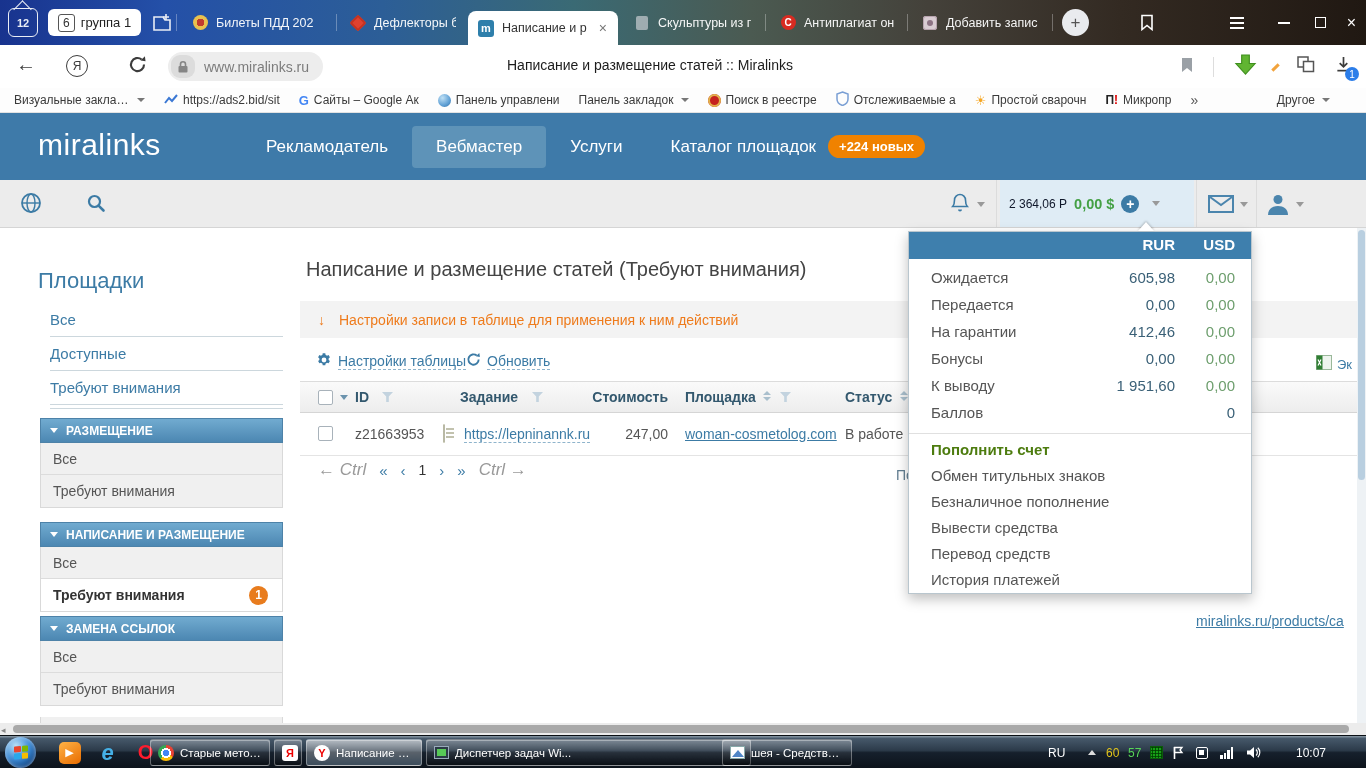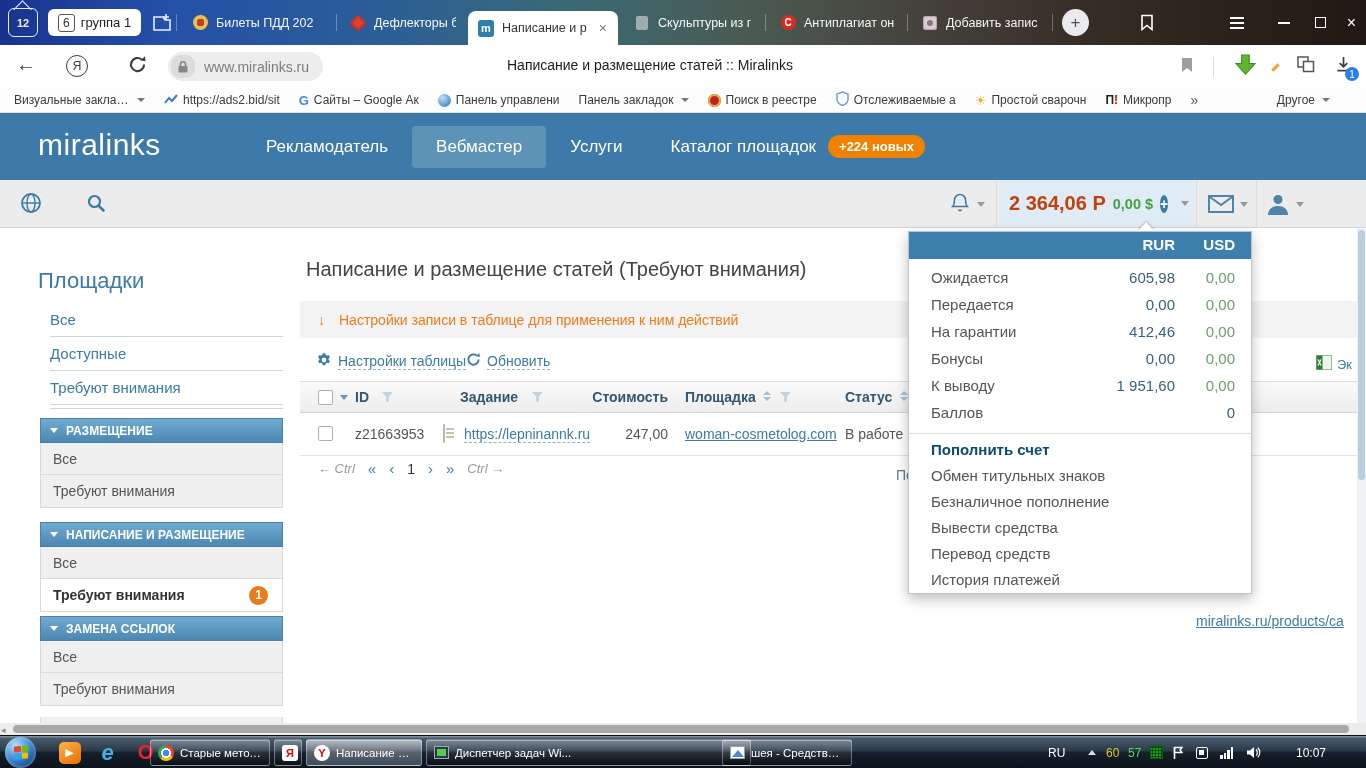--- a/index.html
+++ b/index.html
@@ -71,21 +71,21 @@
 .logo{position:absolute;left:38px;top:15px;font-size:30px;color:#fff;letter-spacing:.5px}
 .mainnav{position:absolute;left:242px;top:0;height:67px;display:flex;align-items:center;font-size:17px;color:#fff}
 .mainnav .nitem{padding:11px 24px;white-space:nowrap}
 .mainnav .nactive{background:#5e93b8;border-radius:4px}
 .badge224{background:#f08200;color:#fff;font-size:13px;font-weight:bold;padding:4px 11px;border-radius:13px;margin-left:4px;white-space:nowrap}
 
 
 .subbar{position:absolute;left:0;top:180px;width:1366px;height:48px;background:#ececec;border-bottom:1px solid #d5d5d5}
 .caret{width:0;height:0;border-left:4px solid transparent;border-right:4px solid transparent;border-top:5px solid #999}
 .balbox{position:absolute;left:1000px;top:0;width:194px;height:47px;background:#dfecf5;display:flex;align-items:center;gap:7px;padding:0 9px}
-.balrur{font-size:20px;font-weight:bold;color:#c2410c;white-space:nowrap}
+.balrur{font-size:12px;font-weight:normal;color:#0f172a;white-space:nowrap}
 .balusd{font-size:14.5px;font-weight:bold;color:#44a044;white-space:nowrap}
 .pluscirc{width:18px;height:18px;border-radius:50%;background:#3c7ba5;color:#fff;font-size:14px;font-weight:bold;display:flex;align-items:center;justify-content:center;line-height:1}
 .subdiv{position:absolute;top:0;width:1px;height:47px;background:#dcdcdc}
 
 
 .content{position:absolute;left:0;top:228px;width:1366px;height:507px;background:#fff;overflow:hidden}
 .sb-title{position:absolute;left:38px;top:40px;font-size:22px;color:#3c7ba5}
 .sb-links{position:absolute;left:50px;top:75px;width:233px}
 .sb-link{height:34px;line-height:34px;font-size:15px;color:#3c7ba5;border-bottom:1px solid #ccd7dd}
 .sb-sep2{height:4px;border-bottom:1px solid #ccd7dd}
@@ -112,21 +112,21 @@
 .sort .d{border-top:4px solid #a9bfcd}
 .cb{width:15px;height:15px;background:#fff;border:1px solid #a8b2ba;border-radius:2px}
 .trow{position:absolute;left:300px;top:185px;width:1057px;height:43px;border-bottom:1px solid #e4e4e4;background:#fff}
 .cell{position:absolute;top:13px;font-size:14px;color:#555;white-space:nowrap}
 .bluelink{color:#3c7ba5}
 .dashu{border-bottom:1px dashed #8fb4cc}
 .solidu{text-decoration:underline}
 .docico{width:14px;height:17px;background:#fbfbef;border:1px solid #b9b9a5;border-radius:1px;position:relative}
 .docico:after{content:"";position:absolute;left:2px;top:3px;width:8px;height:1.5px;background:#c2c2ae;box-shadow:0 4px 0 #c2c2ae,0 8px 0 #c2c2ae}
 .pager{position:absolute;left:318px;top:232px;display:flex;align-items:center;gap:13px;font-size:14px}
-.pg-ctrl{color:#999;font-style:italic;font-size:13px;white-space:nowrap}
+.pg-ctrl{color:#999;font-style:italic;font-size:17px;white-space:nowrap}
 .pg-arrow{color:#3c7ba5;font-size:15px}
 .pg-num{color:#333}
 .rightlink{position:absolute;left:896px;top:200px;width:160px;overflow:hidden;font-size:14px;white-space:nowrap}
 .perpage{position:absolute;left:896px;top:239px;font-size:14px;color:#607d90;white-space:nowrap}
 .exportbox{position:absolute;left:1316px;top:127px;display:flex;align-items:center;gap:5px;font-size:13px;color:#3c7ba5}
 .vscroll{position:absolute;left:1357px;top:0;width:9px;height:495px;background:#eef2f5}
 .vthumb{position:absolute;left:1px;top:2px;width:7px;height:250px;background:#b9cfe0;border-radius:4px}
 .hscroll{position:absolute;left:0;top:495px;width:1366px;height:12px;background:#ececec}
 .hs-arrow{position:absolute;left:1px;top:2px;color:#888;font-size:9px}
 .hthumb{position:absolute;left:13px;top:2px;width:1336px;height:8px;background:#a9a9a9;border-radius:4px}
@@ -137,21 +137,21 @@
 .dd-head{height:27px;background:#3e7fad;position:relative;color:#fff;font-size:15px;font-weight:bold}
 .dd-head .c1{position:absolute;right:76px;top:4px}
 .dd-head .c2{position:absolute;right:16px;top:4px}
 .dd-row{height:27px;position:relative;font-size:15px;color:#555}
 .dd-row .lbl{position:absolute;left:22px;top:4px;white-space:nowrap}
 .dd-row .rur{position:absolute;right:76px;top:4px;color:#3a6077}
 .dd-row .usd{position:absolute;right:16px;top:4px;color:#6d9e6d}
 .dd-row .usd.dark{color:#3a6077}
 .dd-sep{border-top:1px solid #e0e0e0;margin:6px 0 3px}
 .dd-item{height:26px;line-height:26px;padding-left:22px;font-size:15px;color:#555;white-space:nowrap}
-.dd-item.hot{color:#0c4a6e;font-weight:bold}
+.dd-item.hot{color:#4d7c0f;font-weight:bold}
 
 
 .taskbar{position:absolute;left:0;top:735px;width:1366px;height:33px;background:linear-gradient(180deg,#8c9ca8 0%,#46586a 8%,#2c3b4a 45%,#16202c 52%,#0c131b 100%);border-top:1px solid #0a0f14}
 .orb{position:absolute;left:5px;top:1px;width:31px;height:31px;border-radius:50%;background:radial-gradient(circle at 35% 28%,#b9e0f7,#3f8cd6 45%,#0b3f7e 78%,#062a55);box-shadow:inset 0 0 4px rgba(255,255,255,.6);display:flex;align-items:center;justify-content:center}
 .winflag{width:14px;height:13px;display:grid;grid-template-columns:1fr 1fr;grid-template-rows:1fr 1fr;gap:1px;transform:skewY(-4deg)}
 .winflag i{border-radius:1px}
 .qicon{position:absolute;top:5px;width:23px;height:23px;display:flex;align-items:center;justify-content:center}
 .ic-wmp{width:22px;height:22px;border-radius:5px;background:linear-gradient(145deg,#ffb347,#e86c00);color:#fff;font-size:11px;display:flex;align-items:center;justify-content:center}
 .ic-ie{color:#45b0e6;font-size:22px;font-weight:bold;font-style:italic}
 .ic-opera{color:#ff1b2d;font-size:20px;font-weight:bold}

